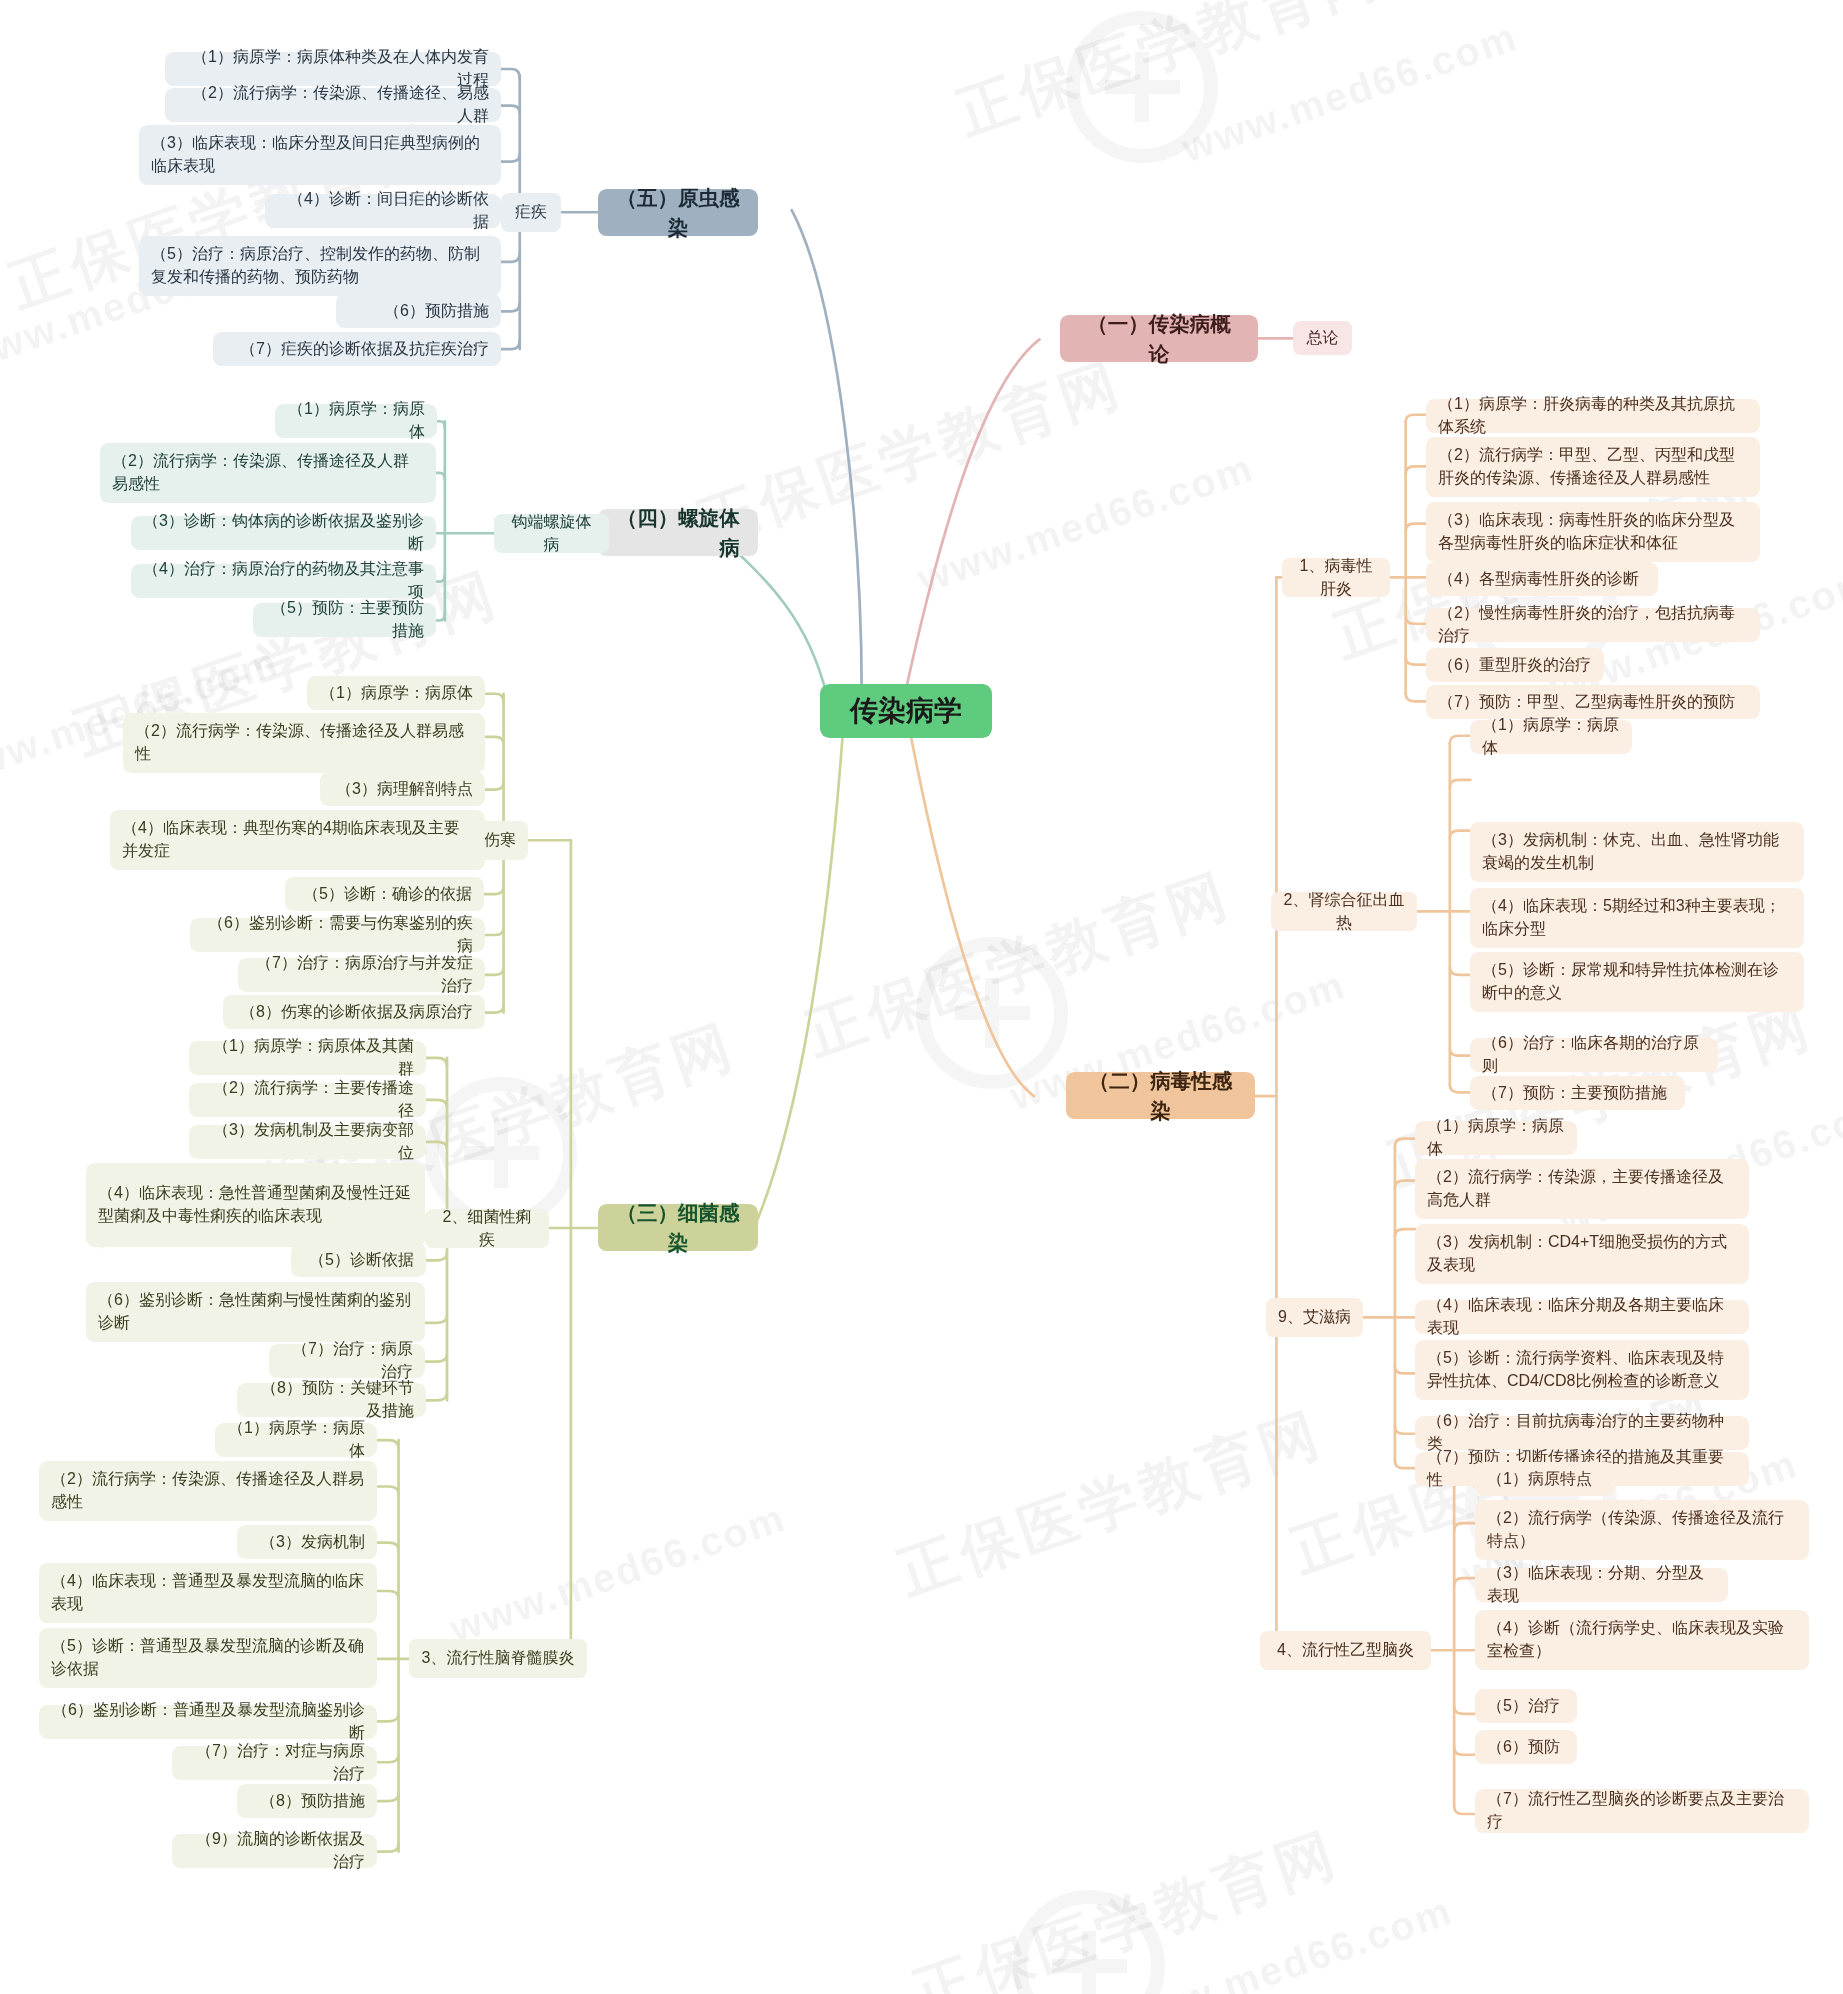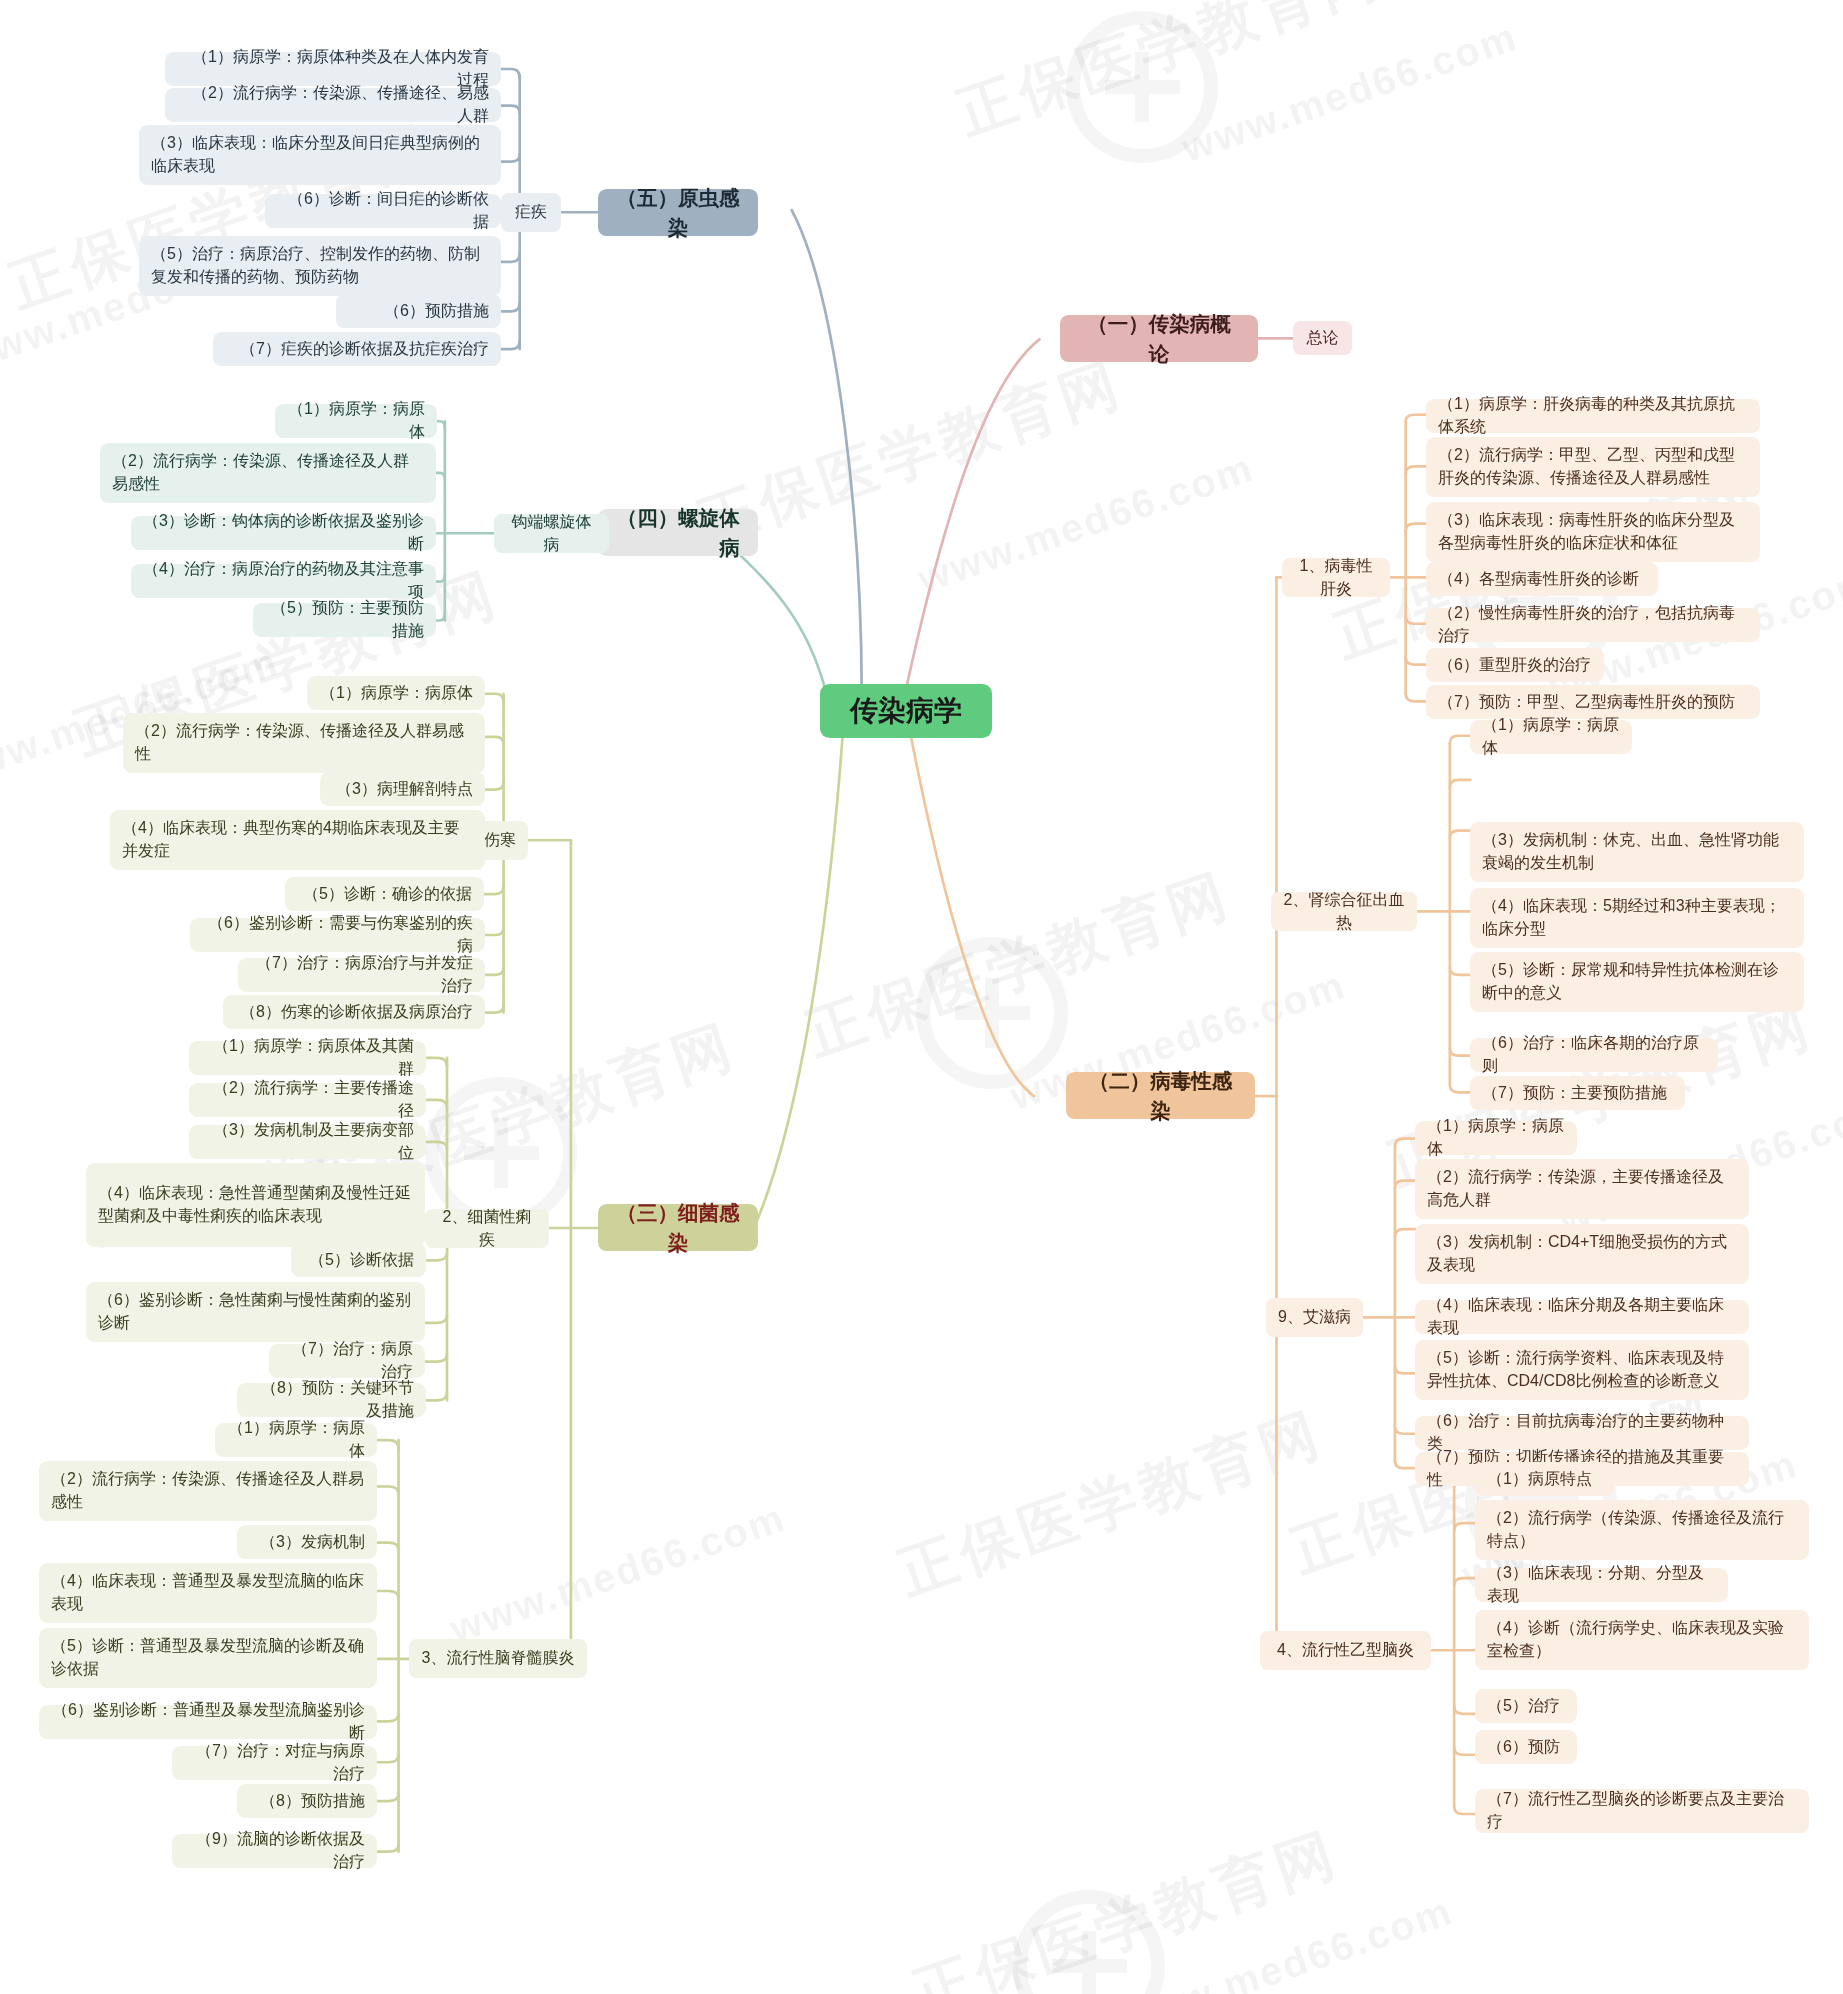--- a/index.html
+++ b/index.html
@@ -89,21 +89,21 @@
   .c-blue  .leafbg,  .leaf.c-blue  {background:#e9eef2;color:#283642;}
   .mid.c-blue  {background:#e9eef2;color:#283642;}
   .topic.c-blue{background:#9fb0c0;color:#1d2a35;}
 
   .leaf.c-teal {background:#e6f1ee;color:#20413a;}
   .mid.c-teal  {background:#e6f1ee;color:#20413a;}
   .topic.c-teal{background:#e5e5e5;color:#17352c;text-align:right;}
 
   .leaf.c-olive {background:#f1f3e6;color:#3a3d1f;}
   .mid.c-olive  {background:#f1f3e6;color:#3a3d1f;}
-  .topic.c-olive{background:#ccd29a;color:#7f1d1d;}
+  .topic.c-olive{background:#ccd29a;color:#14532d;}
 
   .leaf.c-peach {background:#fbeee2;color:#4a3020;}
   .mid.c-peach  {background:#fbeee2;color:#4a3020;}
   .topic.c-peach{background:#f0c59b;color:#3d2512;}
   .mid.c-rose  {background:#f8e5e5;color:#4a2626;}
   .topic.c-rose{background:#e3b4b4;color:#3d1c1c;}
 
   .t-right{justify-content:flex-end;text-align:right;}
   .t-left{justify-content:flex-start;text-align:left;}
 </style>
@@ -264,21 +264,21 @@
   </svg>
 
   <div class="node root" style="left:820px;top:684px;width:172px;height:54px;">传染病学</div>
 
   <div class="node topic c-blue" style="left:598px;top:189px;width:160px;height:47px;">（五）原虫感染</div>
   <div class="node mid c-blue t-left" style="left:501px;top:193px;width:60px;height:39px;justify-content:center;">疟疾</div>
 
   <div class="node leaf c-blue t-right" style="left:165px;top:52px;width:336px;height:34px;">（1）病原学：病原体种类及在人体内发育过程</div>
   <div class="node leaf c-blue t-right" style="left:165px;top:88px;width:336px;height:34px;">（2）流行病学：传染源、传播途径、易感人群</div>
   <div class="node leaf c-blue t-left" style="left:139px;top:125px;width:362px;height:60px;">（3）临床表现：临床分型及间日疟典型病例的临床表现</div>
-  <div class="node leaf c-blue t-right" style="left:265px;top:194px;width:236px;height:34px;">（6）诊断：间日疟的诊断依据</div>
+  <div class="node leaf c-blue t-right" style="left:265px;top:194px;width:236px;height:34px;">（4）诊断：间日疟的诊断依据</div>
   <div class="node leaf c-blue t-left" style="left:139px;top:236px;width:362px;height:60px;">（5）治疗：病原治疗、控制发作的药物、防制复发和传播的药物、预防药物</div>
   <div class="node leaf c-blue t-right" style="left:336px;top:294px;width:165px;height:34px;">（6）预防措施</div>
   <div class="node leaf c-blue t-right" style="left:213px;top:332px;width:288px;height:34px;">（7）疟疾的诊断依据及抗疟疾治疗</div>
 
   <div class="node topic c-teal" style="left:598px;top:509px;width:160px;height:47px;">（四）螺旋体病</div>
   <div class="node mid c-teal" style="left:494px;top:514px;width:115px;height:39px;left:494px;">钩端螺旋体病</div>
 
   <div class="node leaf c-teal t-right" style="left:275px;top:404px;width:162px;height:34px;">（1）病原学：病原体</div>
   <div class="node leaf c-teal t-left" style="left:100px;top:443px;width:336px;height:60px;">（2）流行病学：传染源、传播途径及人群易感性</div>
   <div class="node leaf c-teal t-right" style="left:131px;top:516px;width:305px;height:34px;">（3）诊断：钩体病的诊断依据及鉴别诊断</div>

